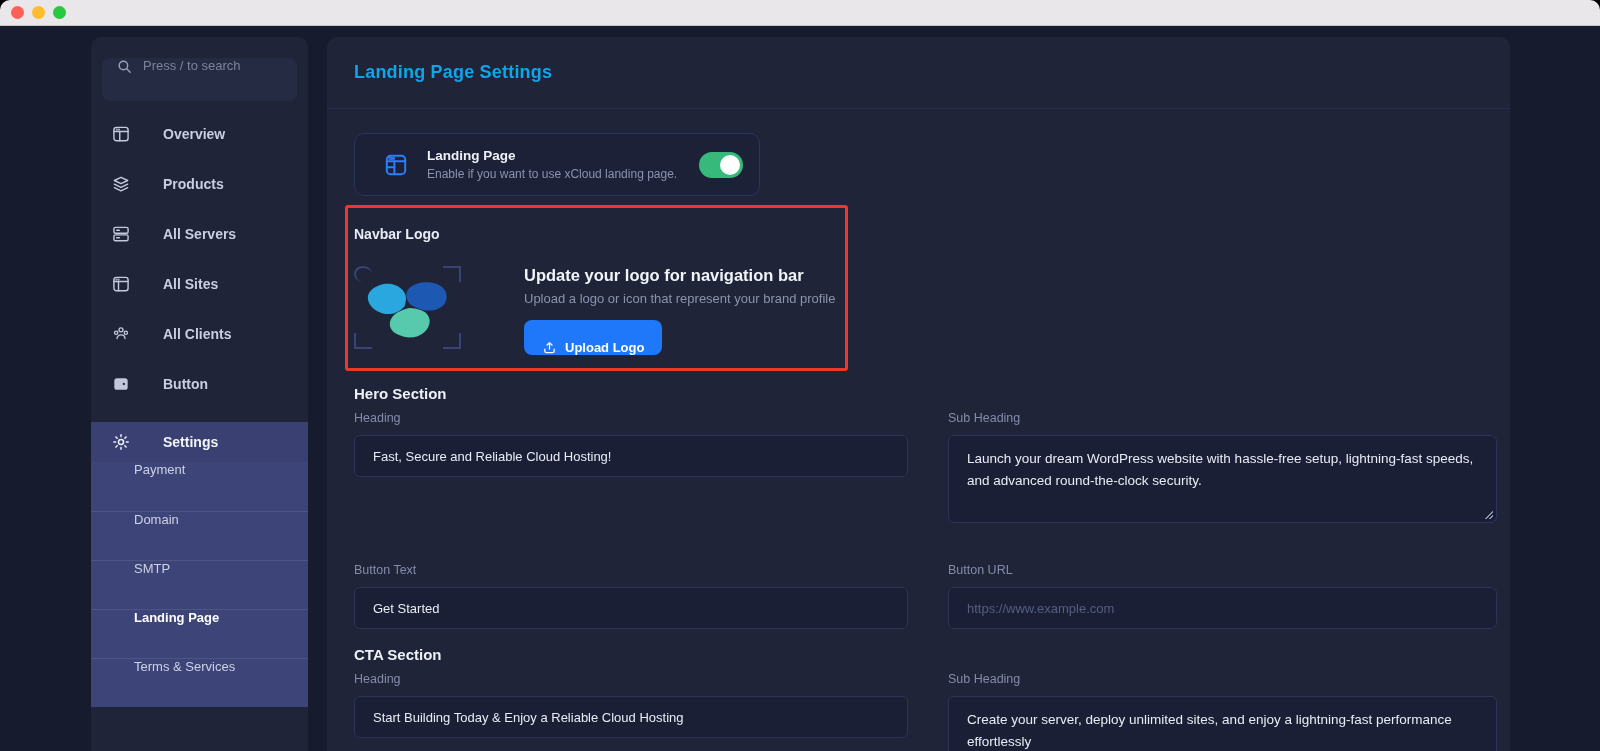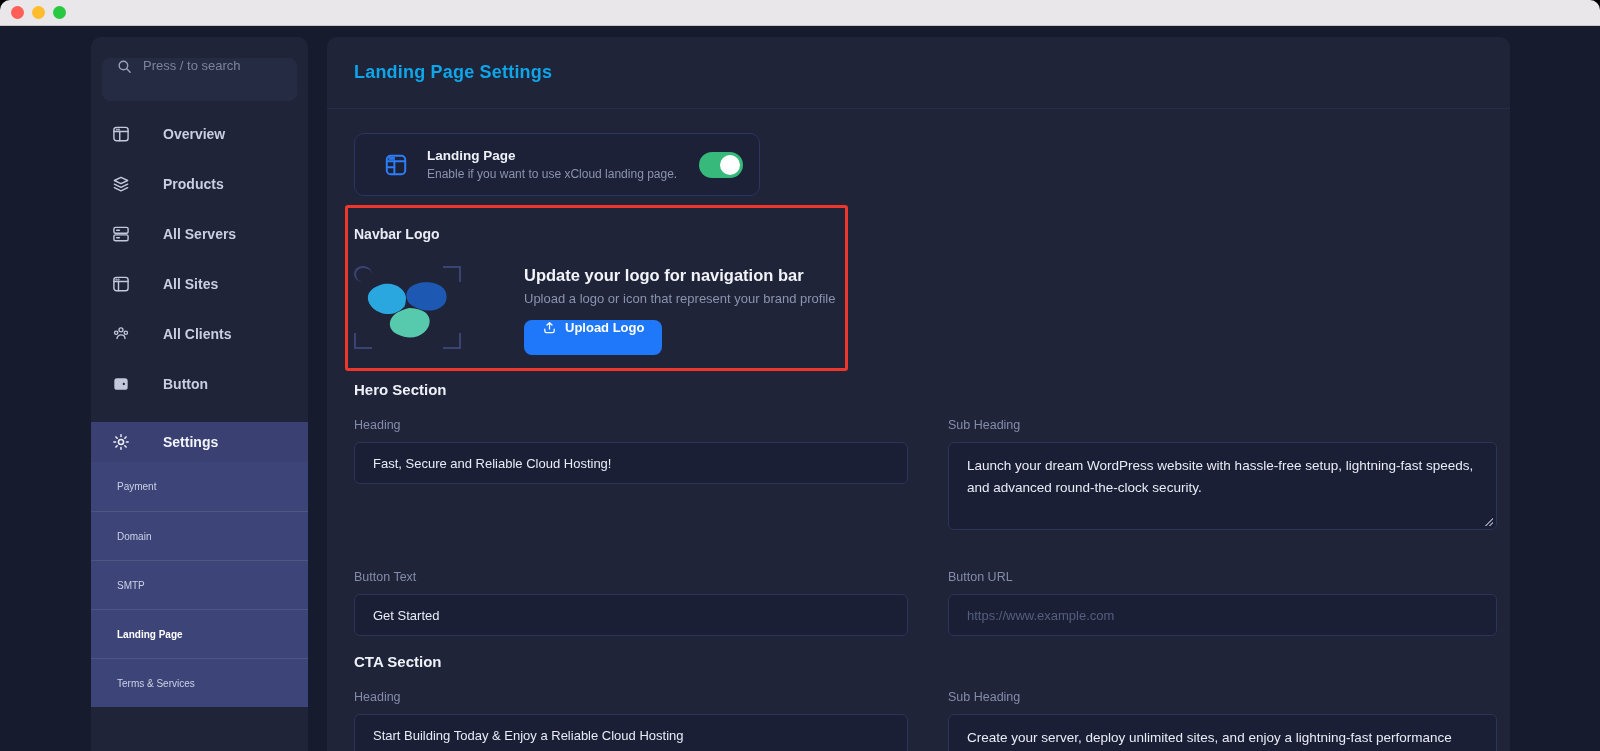--- a/index.html
+++ b/index.html
@@ -32,22 +32,22 @@
 
   .nav { margin-top:4px; }
   .nav-item { height:50px; display:flex; align-items:center; gap:32px; padding-left:20px;
               color:#c9cee0; font-size:14px; font-weight:600; cursor:pointer; }
   .nav-item .ico { width:20px; height:20px; display:flex; align-items:center; justify-content:center; color:#c3c9db; }
 
   .nav-item.settings-active { height:40px; margin-top:13px; background:#3a4172; color:#f2f4fa; }
   .nav-item.settings-active .ico { color:#eef0f8; }
 
   .submenu { flex:1; background:#3d4478; display:flex; flex-direction:column; }
-  .submenu-item { height:49px; flex:0 0 49px; display:flex; align-items:center; padding-left:26px;
-                  color:#ccd2e6; font-size:10px; font-weight:500; cursor:pointer;
+  .submenu-item { height:49px; flex:0 0 49px; display:flex; padding-left:43px;
+                  color:#ccd2e6; font-size:13px; font-weight:500; cursor:pointer;
                   border-top:1px solid rgba(255,255,255,0.09); }
   .submenu-item:first-child { border-top:none; }
   .submenu-item.active { color:#ffffff; font-weight:700; }
 
   
   .panel { position:absolute; left:327px; top:11px; width:1183px; bottom:0;
            background:#1f2439; border-radius:10px 10px 0 0; overflow:hidden; }
   .panel-header { height:72px; display:flex; align-items:center; padding:0 27px;
                   border-bottom:1px solid #272d4a; }
   .page-title { color:#0ea5e9; font-size:18px; font-weight:700; letter-spacing:.2px; }
@@ -79,26 +79,26 @@
   .corner { position:absolute; width:18px; height:16px; border:0 solid #3a4473; }
   .corner.tl { left:0; top:0; border-left-width:2px; border-top-width:2px; }
   .corner.tr { right:0; top:0; border-right-width:2px; border-top-width:2px; }
   .corner.bl { left:0; bottom:0; border-left-width:2px; border-bottom-width:2px; }
   .corner.br { right:0; bottom:0; border-right-width:2px; border-bottom-width:2px; }
 
   .logo-info .logo-heading { color:#f2f4fa; font-size:16.5px; font-weight:700; }
   .logo-info .logo-desc { color:#8b93ad; font-size:13px; margin-top:6px; }
   .upload-btn { margin-top:14px; height:35px; padding:0 18px; background:#1f78f9; border:none;
                 border-radius:8px; color:#ffffff; font-size:13px; font-weight:600;
-                display:inline-flex; align-items:flex-start; gap:8px; cursor:pointer; font-family:inherit; }
+                display:inline-flex; align-items:flex-end; gap:8px; cursor:pointer; font-family:inherit; }
 
   
   .section-title { margin-top:26px; color:#eef1f8; font-size:15px; font-weight:700; }
   .section-title.cta { margin-top:17px; }
-  .form-grid { margin-top:20px; display:grid; grid-template-columns:554px 549px; column-gap:22px; row-gap:22px;
+  .form-grid { margin-top:9px; display:grid; grid-template-columns:554px 549px; column-gap:22px; row-gap:22px;
                align-items:start;gap:40px; }
   .field label { display:block; color:#848caa; font-size:12.5px; margin-bottom:10px; }
   .text-input { width:100%; height:42px; background:#1a1f36; border:1px solid #2c3458; border-radius:6px;
                 color:#e9ecf5; font-size:13px; padding:0 18px; outline:none; font-family:inherit; }
   .text-input::placeholder { color:#555e7e; opacity:1; }
   .ta-wrap { position:relative; }
   .text-area { width:100%; height:88px; background:#1a1f36; border:1px solid #2c3458; border-radius:6px;
                color:#e9ecf5; font-size:13.5px; line-height:1.65; padding:12px 18px; outline:none;
                resize:none; font-family:inherit; display:block; }
   .resize-handle { position:absolute; right:4px; bottom:4px; width:10px; height:10px; pointer-events:none;

